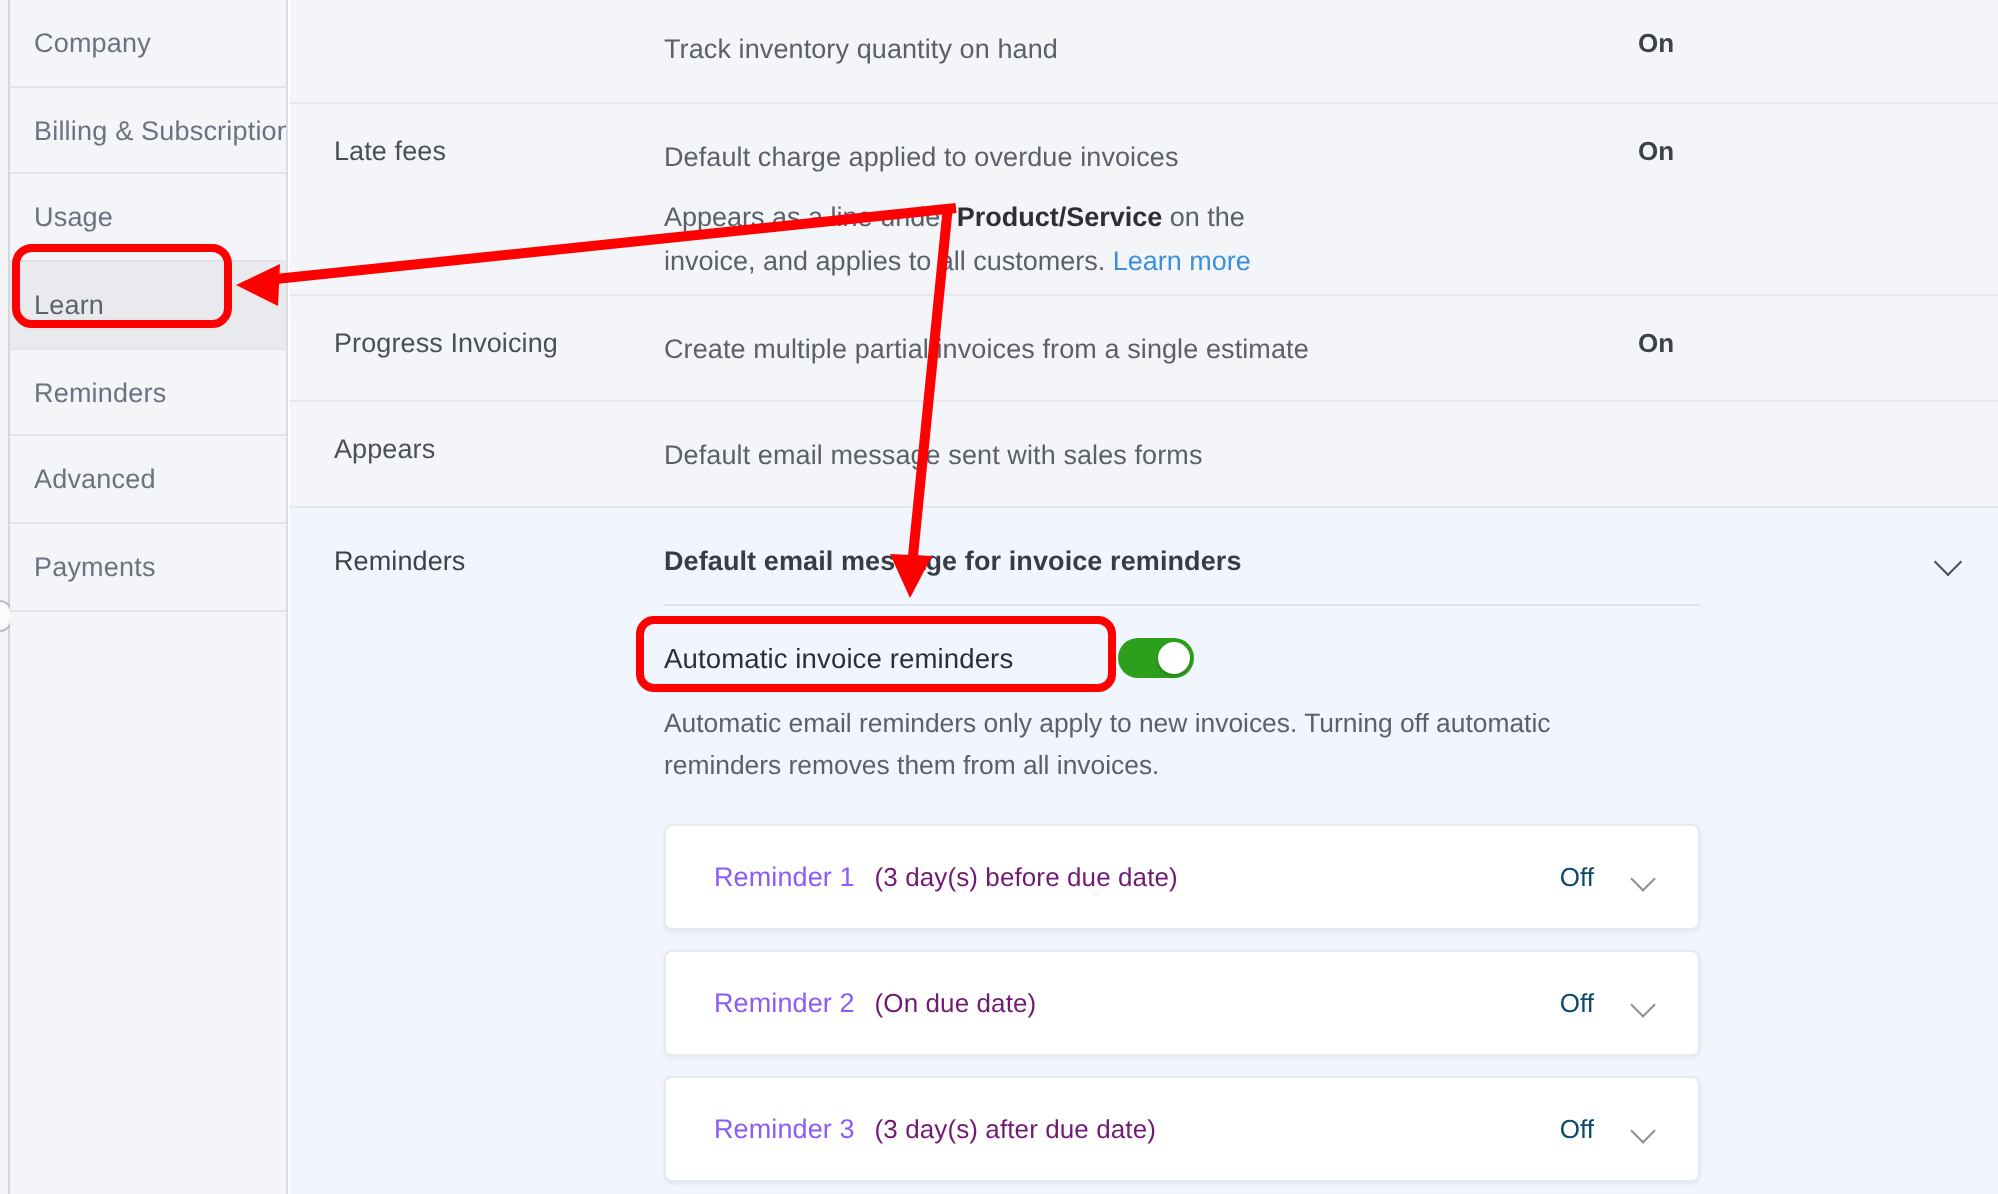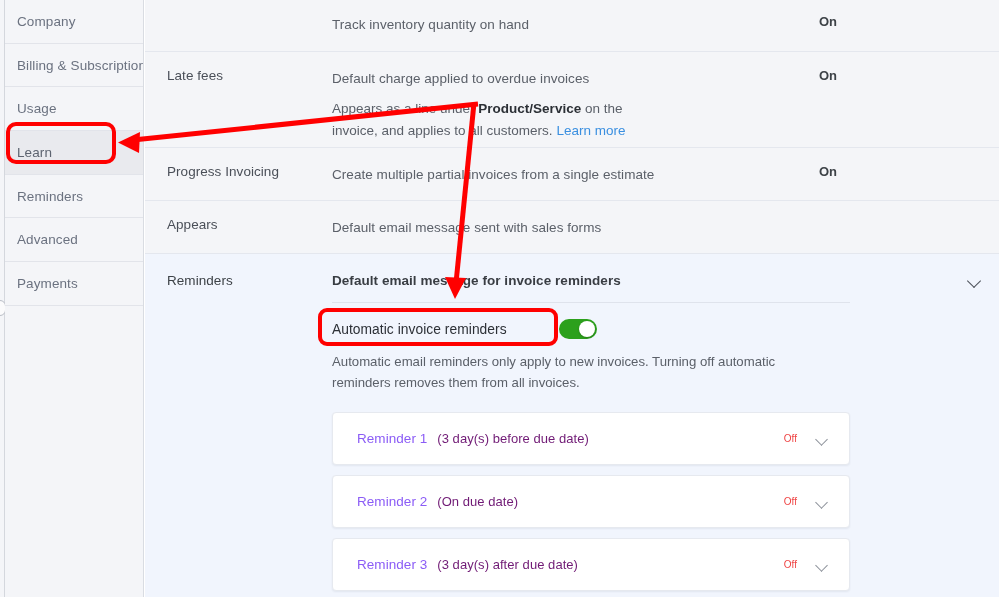--- a/index.html
+++ b/index.html
@@ -249,22 +249,22 @@
     letter-spacing: 0.05px;
   }
   .rc-sub {
     font-size: 13px;
     color: #701a75;
     margin-left: 10px;
     letter-spacing: 0.05px;
   }
   .rc-spacer { flex: 1 1 auto; }
   .rc-state {
-    font-size: 10px;
-    color: #ef4444;
+    font-size: 13px;
+    color: #0c4a6e;
     margin-right: 20px;
   }
   .rc-chev {
     margin-right: 23px;
     display: flex;
     align-items: center;
   }
 
   
   .annot-layer {

